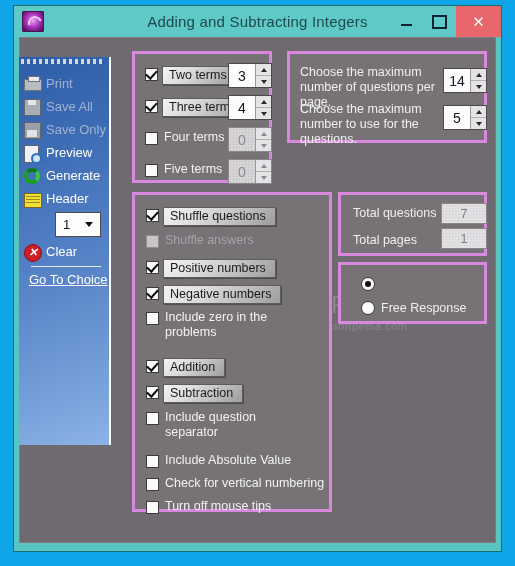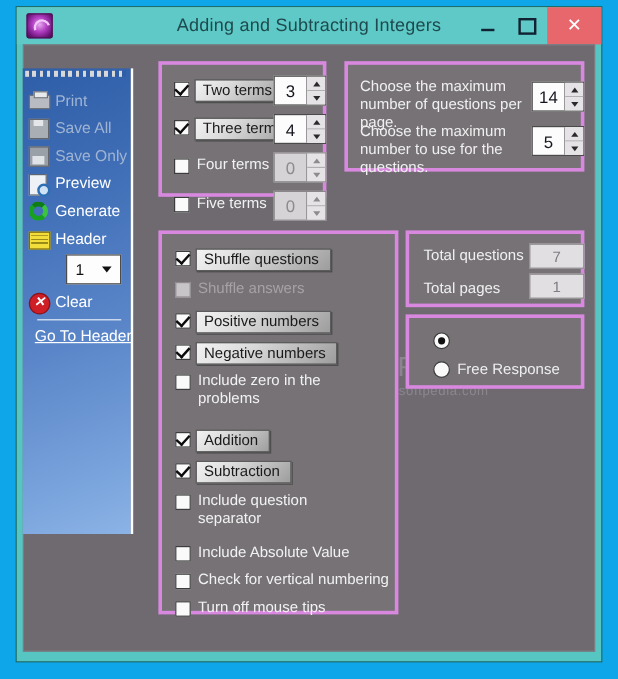--- a/index.html
+++ b/index.html
@@ -203,24 +203,24 @@
         <div class="sb-item" style="top:183px">
           <span class="sb-ico">
               <i class="ico-clear">
                 <span>✕</span>
               </i>
             </span>
           <span class="sb-lbl">Clear</span>
         </div>
 
         <div class="sb-sep" style="top:209px"></div>
-        <a class="sb-link" style="top:215px">Go To Header</a>
-      </div>
-
-      <div class="panel" style="left:113px;top:14px;width:140px;height:113px">
+        <a class="sb-link" style="top:215px">Go To Choice</a>
+      </div>
+
+      <div class="panel" style="left:113px;top:14px;width:140px;height:132px">
         <div class="cb" style="left:10px;top:12px">
           <span class="box">
               <i class="tick"></i>
             </span>
           <span class="cb-lbl hl">Two terms</span>
         </div>
         <div class="spin" style="left:93px;top:9px">
           <span class="num">3</span>
           <span class="spin-btns">
             <span class="sbt">

